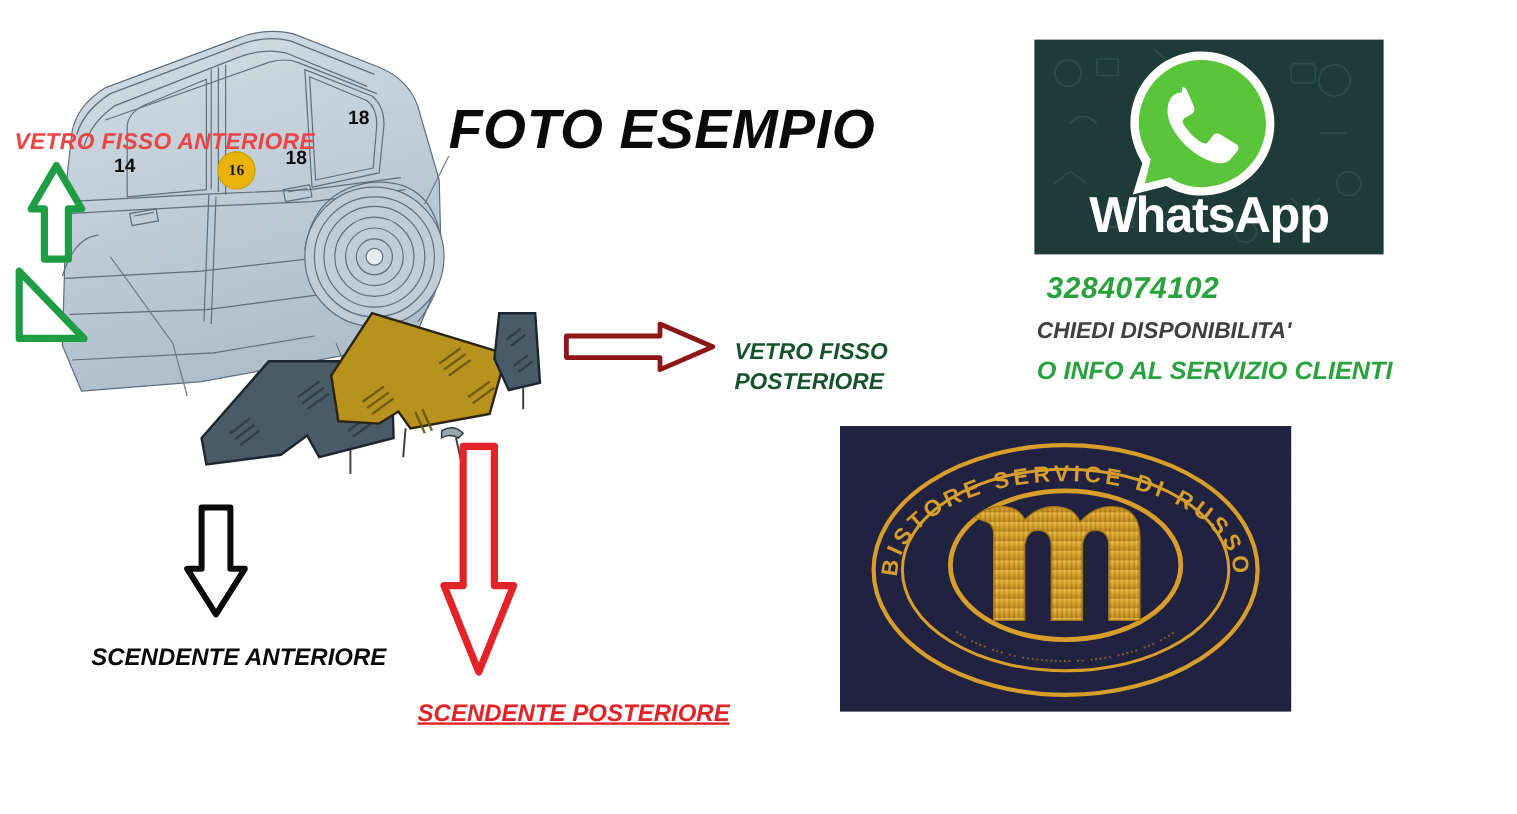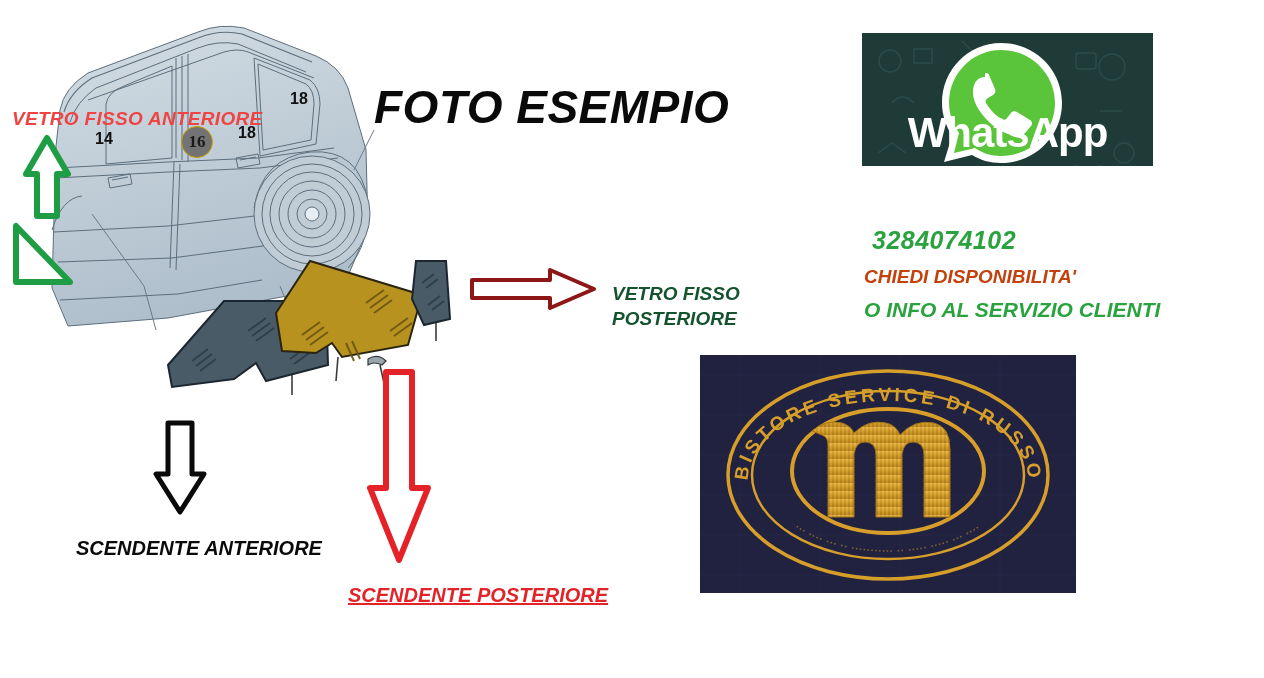--- a/index.html
+++ b/index.html
@@ -28,22 +28,22 @@
   #parts-group{left:140px;top:255px;width:340px;height:190px;}
 
   .part-num{
     position:absolute;
     font-size:16px;font-weight:bold;color:#111;
     font-family:Liberation Sans, sans-serif;
   }
   #badge16{
     position:absolute;left:181px;top:126px;
     width:30px;height:30px;border-radius:50%;
-    background:#737373;border:1px solid #c9a000;
-    color:#1a1a1a;font-size:17px;font-weight:bold;
+    background:#eab308;border:1px solid #c9a000;
+    color:#1a1a1a;font-size:13px;font-weight:bold;
     display:flex;align-items:center;justify-content:center;
     font-family:"Liberation Serif", serif;
   }
   #num14{left:95px;top:130px;}
   #num17{left:238px;top:124px;}
   #num18{left:290px;top:90px;}
 
   
   #lbl-vetro-ant{
     left:12px;top:108px;
@@ -71,38 +71,38 @@
   
   #red-arrow-down{left:366px;top:368px;width:66px;height:198px;}
   #lbl-scend-post{
     left:348px;top:584px;
     font-size:20px;font-weight:bold;font-style:italic;
     color:#e42329;white-space:nowrap;text-decoration:underline;
   }
 
   
   #whatsapp-box{
-    left:862px;top:33px;width:291px;height:133px;
+    left:862px;top:33px;width:291px;height:179px;
     background:#1e3b38;overflow:hidden;
   }
   #whatsapp-wordmark{
     position:absolute;left:0;right:0;bottom:9px;
     text-align:center;color:#ffffff;
     font-size:42px;font-weight:bold;letter-spacing:-1px;
     font-family:"Liberation Sans", sans-serif;
   }
   #phone-number{
     left:872px;top:226px;
     font-size:25px;font-weight:bold;font-style:italic;
     color:#2aa33f;white-space:nowrap;letter-spacing:.5px;
   }
   #contact-line1{
     left:864px;top:266px;
     font-size:19px;font-weight:bold;font-style:italic;
-    color:#c2410c;white-space:nowrap;
+    color:#404040;white-space:nowrap;
   }
   #contact-line2{
     left:864px;top:298px;
     font-size:21px;font-weight:bold;font-style:italic;
     color:#2aa33f;white-space:nowrap;
   }
 
   
   #shop-logo{
     left:700px;top:355px;width:376px;height:238px;

